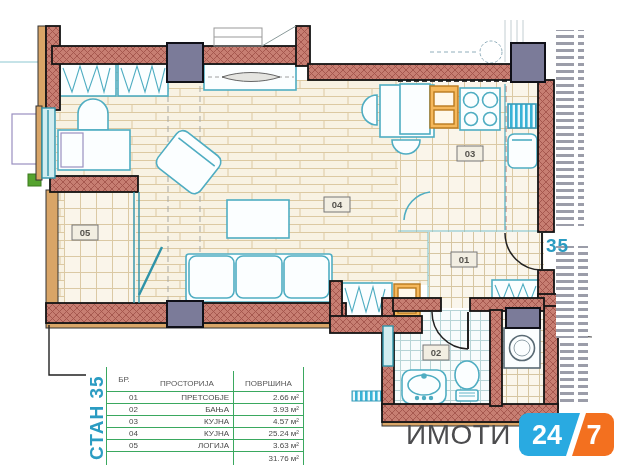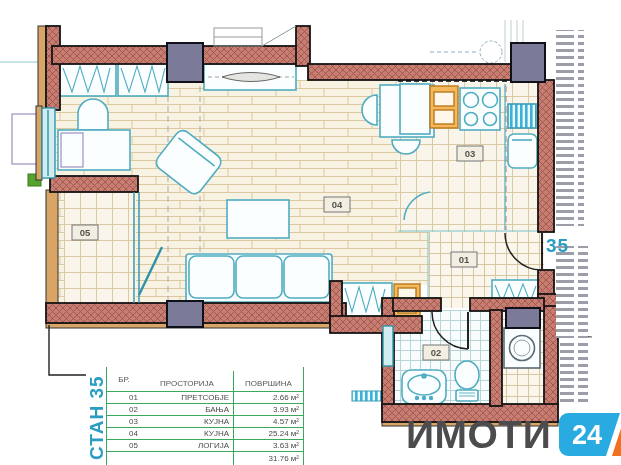--- a/index.html
+++ b/index.html
@@ -25,21 +25,21 @@
   .c-room{width:92px;box-sizing:border-box;padding:0 4px;}
   .c-area{width:70px;box-sizing:border-box;padding:0 4px;border-left:1.5px solid #3aa85f;height:100%;
           display:flex;align-items:center;}
   .hdr .c-no{text-align:center;}
   .hdr .c-room,.hdr .c-area{text-align:center;justify-content:center;margin-top:8px;}
   .row .c-no,.row .c-room{text-align:right;}
   .row .c-area,.total .c-area{justify-content:flex-end;}
 
   
   .logo{position:absolute;left:406px;top:412px;display:flex;align-items:center;gap:7px;}
-  .logo .brand{font-size:39px;font-weight:700;color:#4c4c4e;letter-spacing:.5px;line-height:45px;}
+  .logo .brand{font-size:28px;font-weight:400;color:#4c4c4e;letter-spacing:.5px;line-height:45px;}
   .logo .badge-digit{font:700 27px "Liberation Sans",sans-serif;fill:#ffffff;}
 </style>
 </head>
 <body>
 
 <div id="canvas">
 
 <svg id="plan-svg" width="621" height="465" viewBox="0 0 621 465">
   <defs>
     <pattern id="wood" width="48" height="16" patternUnits="userSpaceOnUse">

